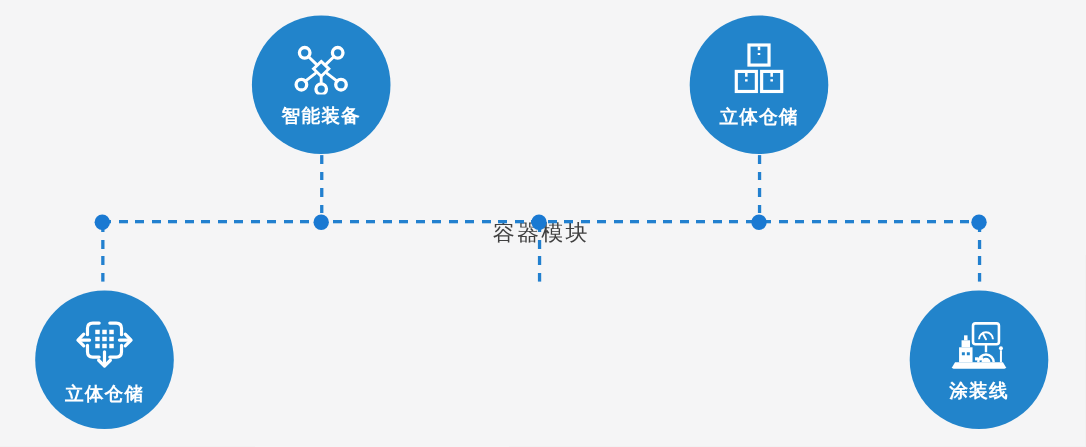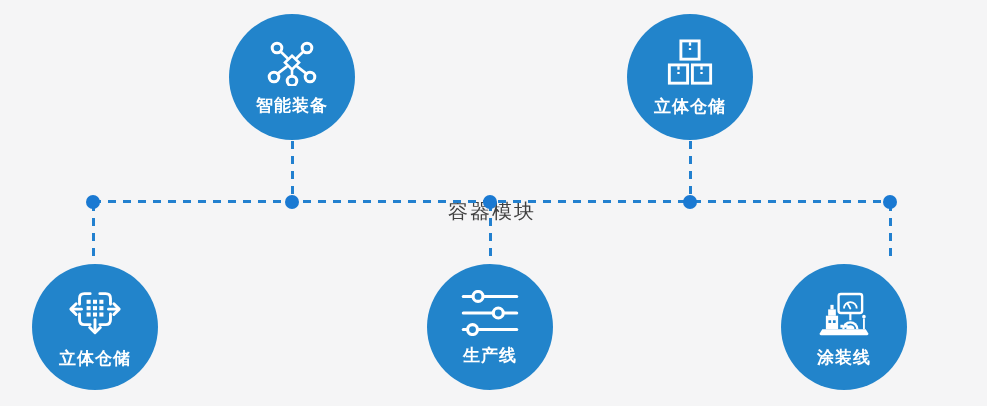--- a/index.html
+++ b/index.html
@@ -77,21 +77,21 @@
     font-weight:bold;
     letter-spacing:1px;
     line-height:1;
     white-space:nowrap;
   }
   .node .icon{display:block;line-height:0;}
   .pos-smart{left:229px;top:14px;}
   .pos-warehouse{left:627px;top:14px;}
   .pos-logistics{left:32px;top:264px;}
   .pos-production{left:427px;top:264px;}
-  .pos-painting{left:781px;top:264px;}
+  .pos-painting{left:827px;top:264px;font-family:Liberation Mono, monospace;}
 </style>
 </head>
 <body>
 
 <div class="canvas">
 
   <div class="watermark">容器模块</div>
 
   <div class="h-line"></div>
   <div class="v-line v-up   vx-smart"></div>
@@ -167,35 +167,20 @@
             <rect x="34.5" y="18.9" width="4.2" height="4.2"></rect>
           <rect x="21.3" y="25.5" width="4.2" height="4.2"></rect>
             <rect x="27.9" y="25.5" width="4.2" height="4.2"></rect>
             <rect x="34.5" y="25.5" width="4.2" height="4.2"></rect>
         </g>
       </svg>
     </span>
     <span class="label">立体仓储</span>
   </div>
 
-  <div class="node pos-production">
-    <span class="icon">
-      <svg width="60" height="46" viewBox="0 0 64 50">
-        <g stroke="#ffffff" stroke-width="3.4" stroke-linecap="round">
-          <line x1="3" y1="7" x2="61" y2="7"></line>
-          <line x1="3" y1="25" x2="61" y2="25"></line>
-          <line x1="3" y1="43" x2="61" y2="43"></line>
-          <circle cx="19" cy="7" r="5.4" fill="#2284cb"></circle>
-          <circle cx="41" cy="25" r="5.4" fill="#2284cb"></circle>
-          <circle cx="13" cy="43" r="5.4" fill="#2284cb"></circle>
-        </g>
-      </svg>
-    </span>
-    <span class="label">生产线</span>
-  </div>
 
   <div class="node pos-painting">
     <span class="icon">
       <svg width="58" height="50" viewBox="0 0 64 54">
         <rect x="26" y="6" width="26" height="21" rx="2.5" fill="none" stroke="#ffffff" stroke-width="2.6"></rect>
         <path d="M32,22 A7,7 0 0 1 46,22" fill="none" stroke="#ffffff" stroke-width="2"></path>
         <line x1="39" y1="22" x2="35.8" y2="16.2" stroke="#ffffff" stroke-width="2" stroke-linecap="round"></line>
         <line x1="39" y1="27" x2="39" y2="35" stroke="#ffffff" stroke-width="2.4"></line>
         <path d="M30,45 A9,9 0 0 1 48,45 Z" fill="#ffffff"></path>
         <path d="M33.5,45 A5.5,5.5 0 0 1 44.5,45" fill="none" stroke="#2284cb" stroke-width="2"></path>

